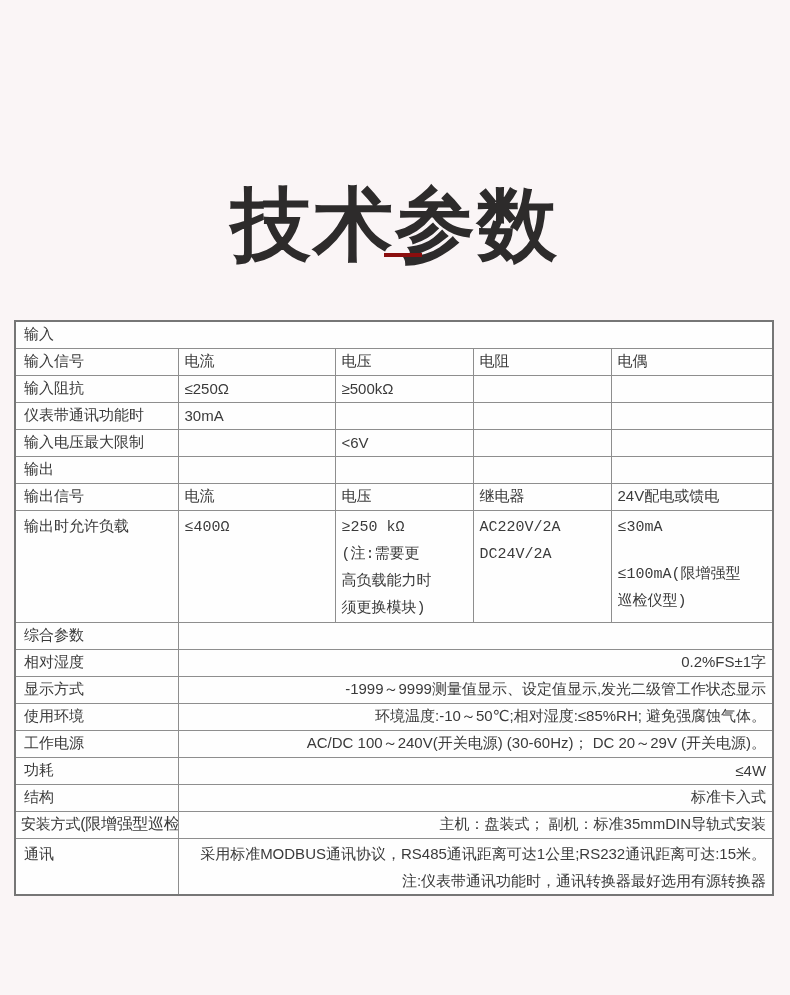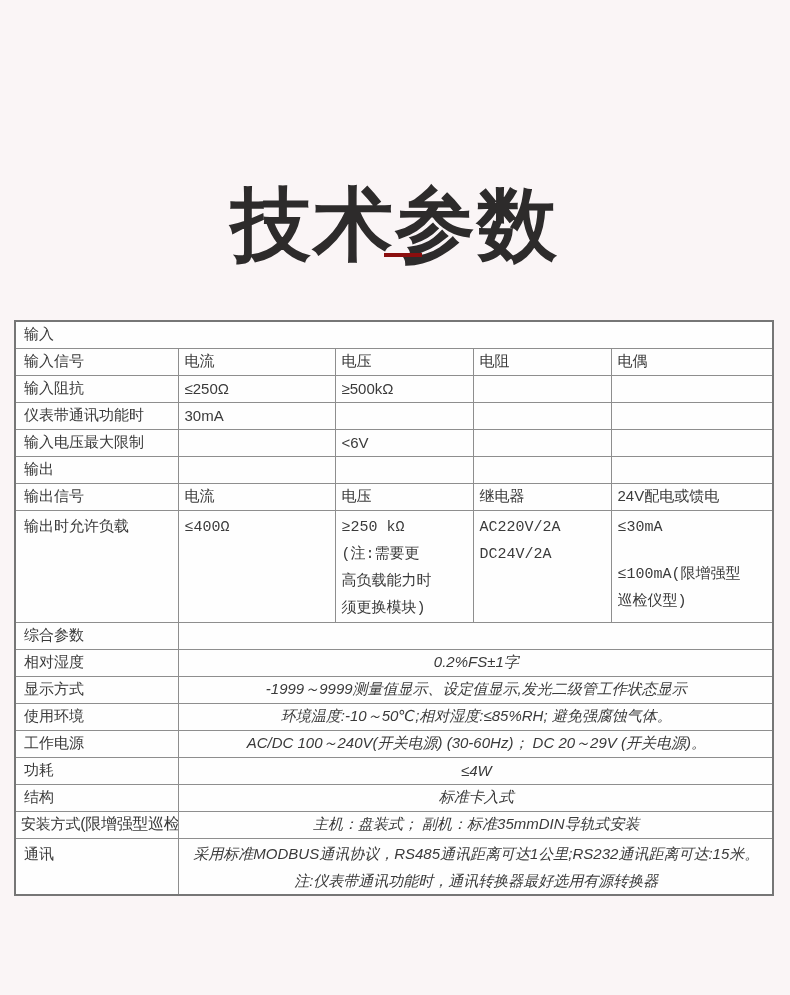--- a/index.html
+++ b/index.html
@@ -25,21 +25,21 @@
     border-collapse:collapse; background:#fefefe;
     table-layout:fixed; border:2px solid #767676;
   }
   td {
     border:1px solid #8e8e8e;
     height:27px; font-size:15px; padding:0 6px;
     overflow:hidden; white-space:nowrap;
   }
   td.label { text-align:left; padding-left:8px; }
   td.val { text-align:left; }
-  td.left { text-align:center; padding-left:8px;font-style:italic; }
+  td.left { text-align:right; padding-left:8px; }
   tr.tall td { vertical-align:top; padding-top:3px; line-height:27px;font-family:Liberation Mono, monospace; }
   .gap-top { margin-top:20px; }
   .small { font-size:16px; letter-spacing:-0.3px; }
   tr.comm-row td { vertical-align:top; height:55px; line-height:27px; padding-top:1px; }
   td.install-cell { padding-left:5px; padding-right:0; letter-spacing:-0.2px; }
 </style>
 </head>
 <body>
 
 <h1 class="title">技术参数</h1>

